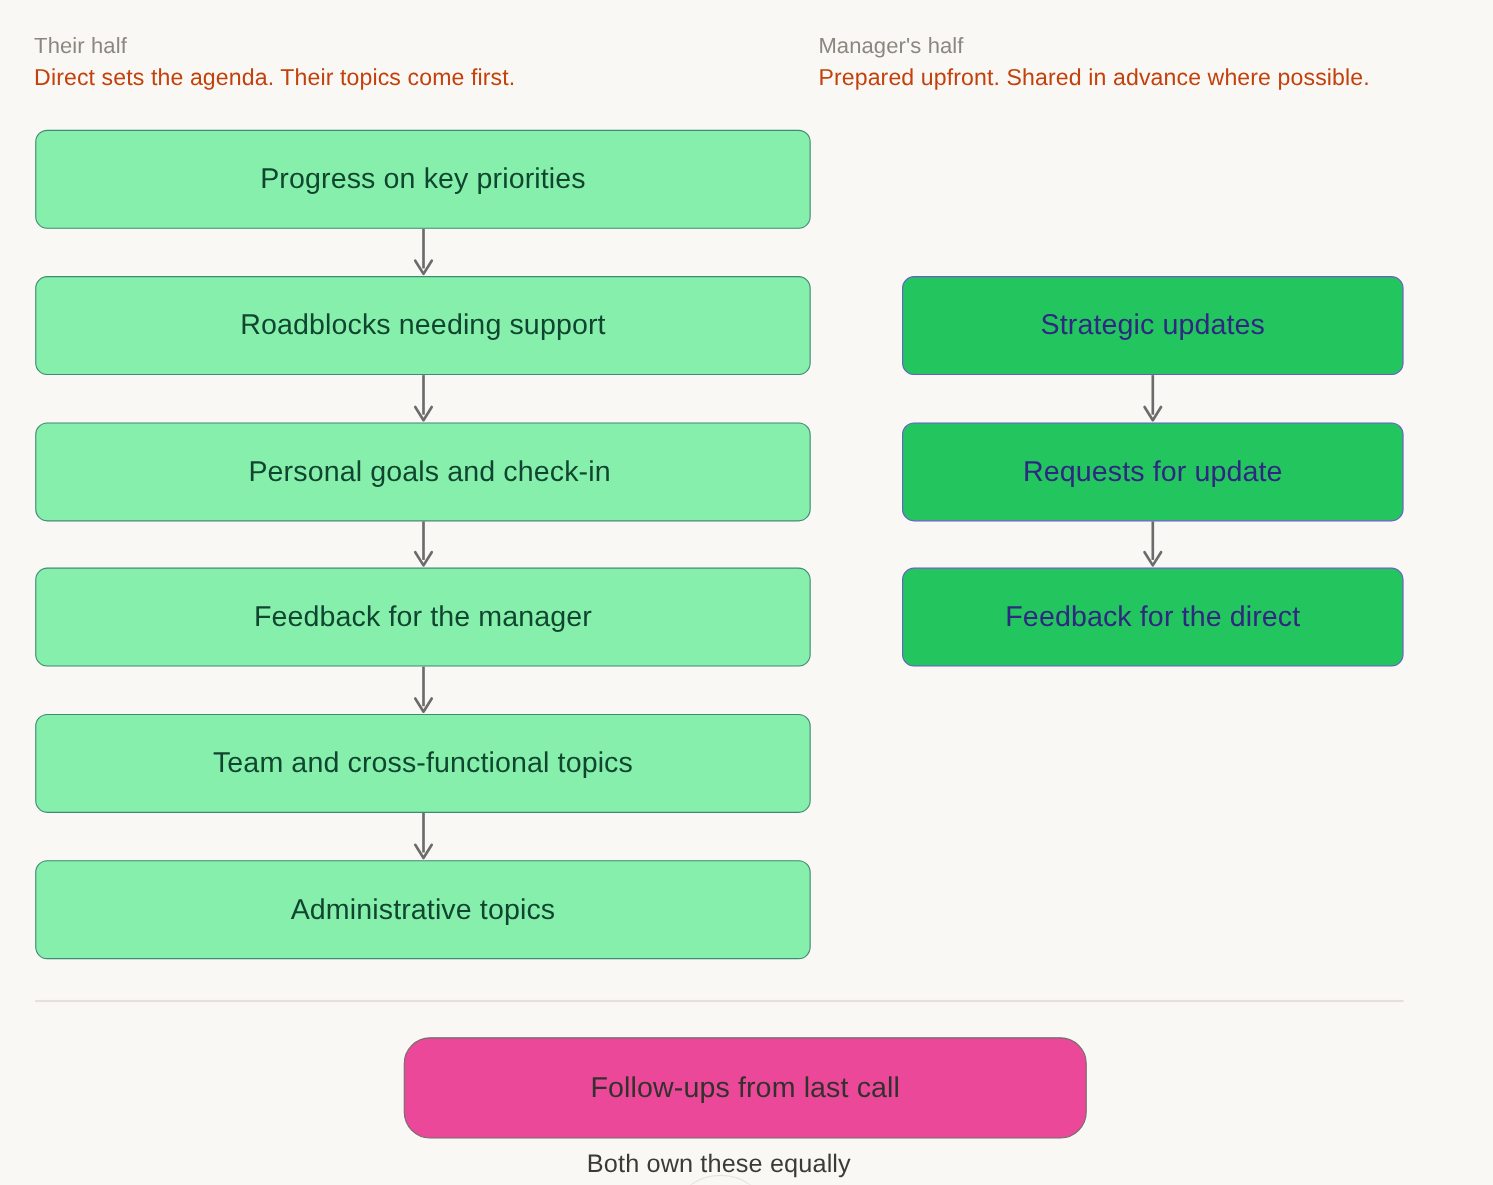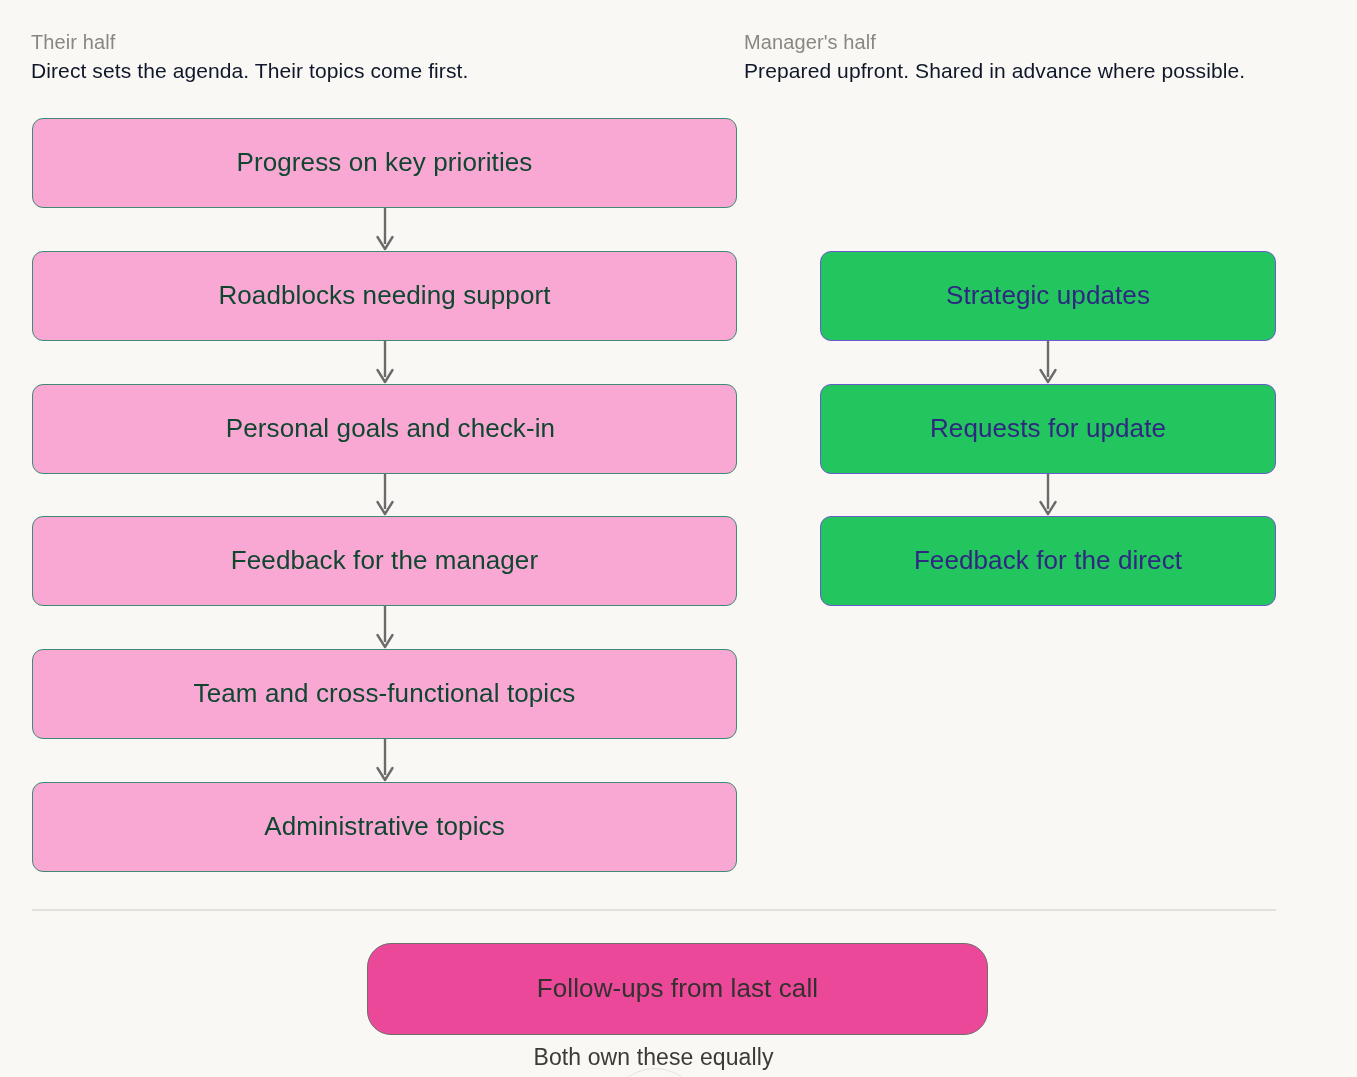--- a/index.html
+++ b/index.html
@@ -27,21 +27,21 @@
     white-space: nowrap;
   }
   .col-header .eyebrow {
     font-size: 20px;
     color: #8a8780;
     line-height: 28px;
     letter-spacing: 0.1px;
   }
   .col-header .subtitle {
     font-size: 21px;
-    color: #0f172a;
+    color: #c2410c;
     line-height: 30px;
     letter-spacing: 0.1px;
   }
   #header-left  { left: 31px;  top: 28px; }
   #header-right { left: 744px; top: 28px; }
 
   
   .node {
     position: absolute;
     box-sizing: border-box;
@@ -55,21 +55,21 @@
     font-size: 26px;
     line-height: 1.2;
     letter-spacing: 0.1px;
   }
 
   
   .node.green {
     left: 32px;
     width: 705px;
     height: 90px;
-    background: #f9a8d4;
+    background: #86efac;
     border: 1.6px solid #3f8a74;
   }
   .node.green .node-label { color: #10462f; }
 
   
   .node.purple {
     left: 820px;
     width: 456px;
     height: 90px;
     background: #22c55e;

